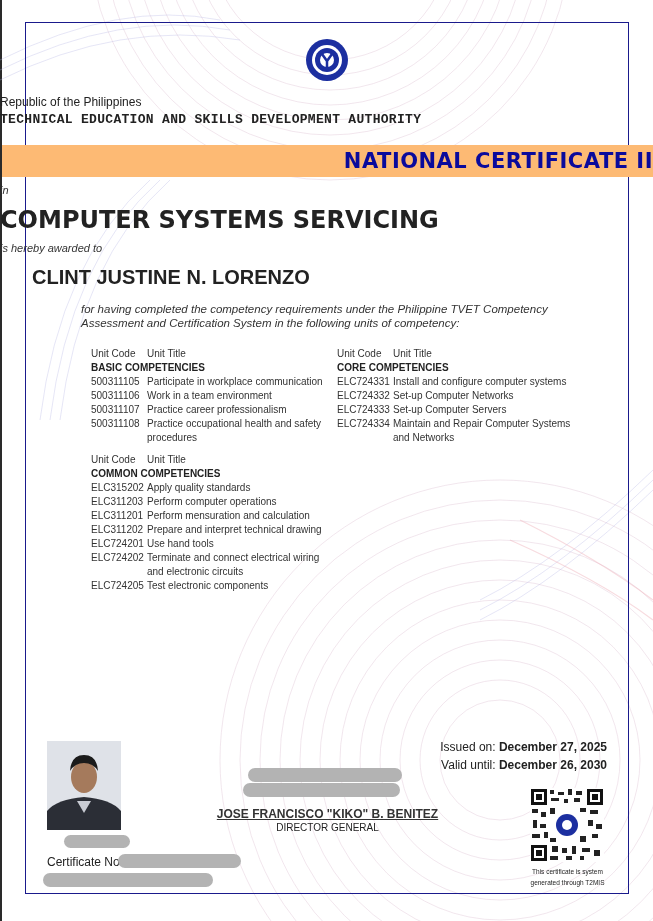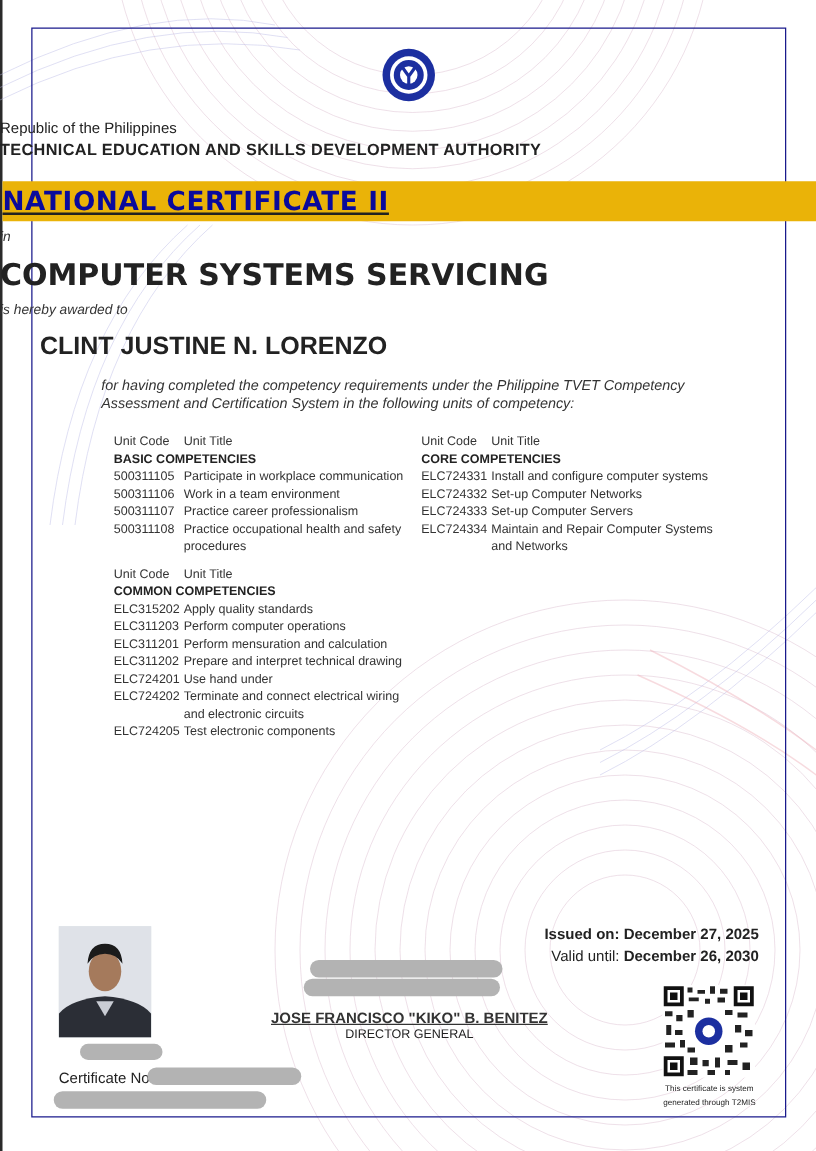--- a/index.html
+++ b/index.html
@@ -10,31 +10,31 @@
     color:#222;
   }
   .left-edge { position:absolute; left:0; top:0; width:2px; height:921px; background:#2a2a2a; }
   .guilloche { position:absolute; left:0; top:0; width:653px; height:921px; z-index:0; }
   .frame {
     position:absolute; left:25px; top:22px; width:602px; height:870px;
     border:1px solid #1a1a8c; z-index:1;
   }
   .band {
     position:absolute; left:2px; top:145px; width:651px; height:32px;
-    background:#eab308; z-index:2;
-    display:flex; align-items:center; justify-content:flex-start;text-decoration:underline;
+    background:#fdba74; z-index:2;
+    display:flex; align-items:center; justify-content:flex-end;
   }
   .band span {
     font-family:"DejaVu Sans", sans-serif; font-weight:bold;
     font-size:21px; color:#0a0a9c; letter-spacing:0.5px;
   }
   .c { position:absolute; left:0; width:653px; text-align:left; z-index:3; }
   .logo { position:absolute; left:305px; top:38px; width:44px; height:44px; z-index:3; }
   .republic { top:95px; font-size:12px; color:#222; }
-  .agency { top:112px; font-family:Liberation Sans, sans-serif; font-weight:bold; font-size:13px; letter-spacing:0.3px; color:#222; }
+  .agency { top:112px; font-family:Liberation Mono, monospace; font-weight:bold; font-size:13px; letter-spacing:0.3px; color:#222; }
   .in { top:184px; font-size:11px; font-style:italic; color:#333; }
   .qual { top:206px; font-family:"DejaVu Sans", sans-serif; font-weight:bold; font-size:24px; color:#222; }
   .awarded { top:242px; font-size:11px; font-style:italic; color:#333; }
   .name { top:266px; font-size:20px; font-weight:bold; color:#222;margin-left:32px; }
   .intro { position:absolute; left:81px; top:302px; width:520px; font-size:11.5px; font-style:italic; color:#333; line-height:14px; z-index:3; }
   .units { position:absolute; font-size:10px; color:#333; line-height:14px; z-index:3; }
   .units .row { display:flex; }
   .units .code { width:56px; flex:none; }
   .units .title { flex:1; }
   .units .hdr { font-weight:bold; color:#222; }
@@ -186,33 +186,33 @@
   <div class="row">
       <span class="code">ELC311201</span>
       <span class="title">Perform mensuration and calculation</span>
     </div>
   <div class="row">
       <span class="code">ELC311202</span>
       <span class="title">Prepare and interpret technical drawing</span>
     </div>
   <div class="row">
       <span class="code">ELC724201</span>
-      <span class="title">Use hand under</span>
+      <span class="title">Use hand tools</span>
     </div>
   <div class="row">
       <span class="code">ELC724202</span>
       <span class="title">Terminate and connect electrical wiring and electronic circuits</span>
     </div>
   <div class="row">
       <span class="code">ELC724205</span>
       <span class="title">Test electronic components</span>
     </div>
 </div>
 
-<div class="issued" style="top:740px;font-weight:bold;">
+<div class="issued" style="top:740px;">
   <span>Issued on:</span>
   <b>December 27, 2025</b>
 </div>
 <div class="issued" style="top:758px;">
   <span>Valid until:</span>
   <b>December 26, 2030</b>
 </div>
 
 <svg class="photo" viewBox="0 0 74 89">
   <rect width="74" height="89" fill="#dfe2e8"></rect>

